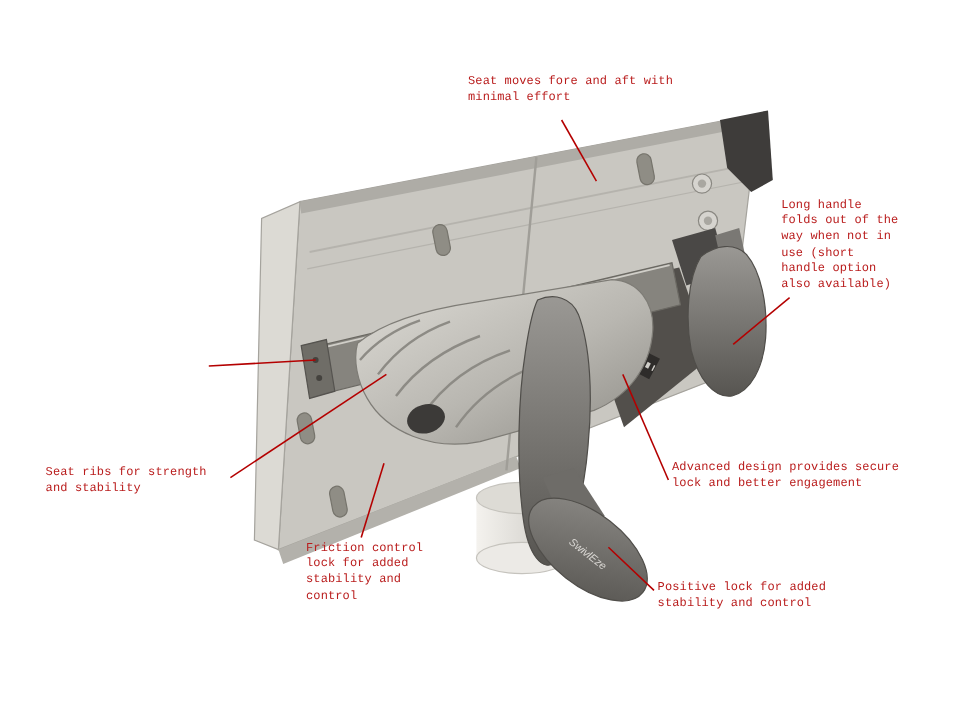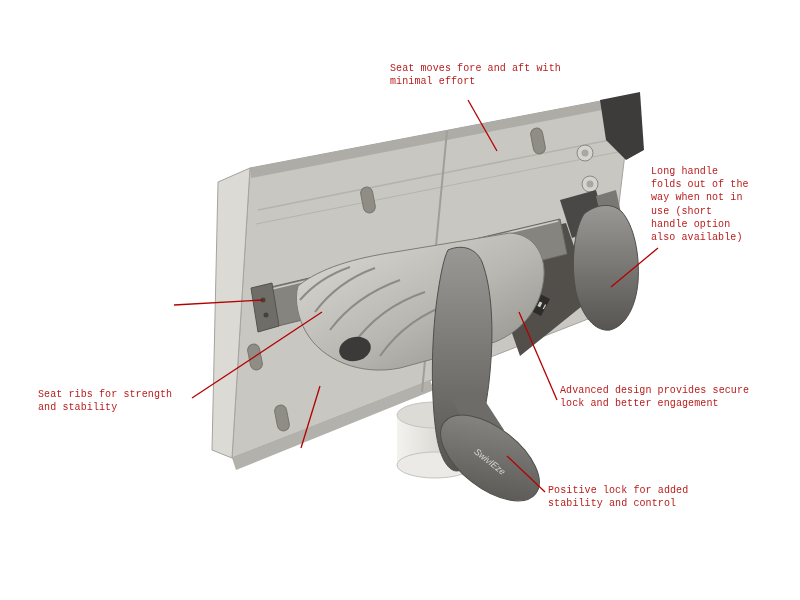--- a/index.html
+++ b/index.html
@@ -127,16 +127,17 @@
       <line x1="192" y1="398" x2="322" y2="312"></line>
       <line x1="301" y1="448" x2="320" y2="386"></line>
       <line x1="557" y1="400" x2="519" y2="312"></line>
       <line x1="545" y1="492" x2="507" y2="456"></line>
     </g>
   </svg>
 
   <div class="callout co-seat">Seat moves fore and aft with minimal effort</div>
   <div class="callout co-long">Long handle folds out of the way when not in use (short handle option also available)</div>
   <div class="callout co-ribs">Seat ribs for strength and stability</div>
+  <div class="callout co-friction">Friction control lock for added stability and control</div>
   <div class="callout co-advanced">Advanced design provides secure lock and better engagement</div>
   <div class="callout co-positive">Positive lock for added stability and control</div>
 
 </div>
 
 </body></html>

